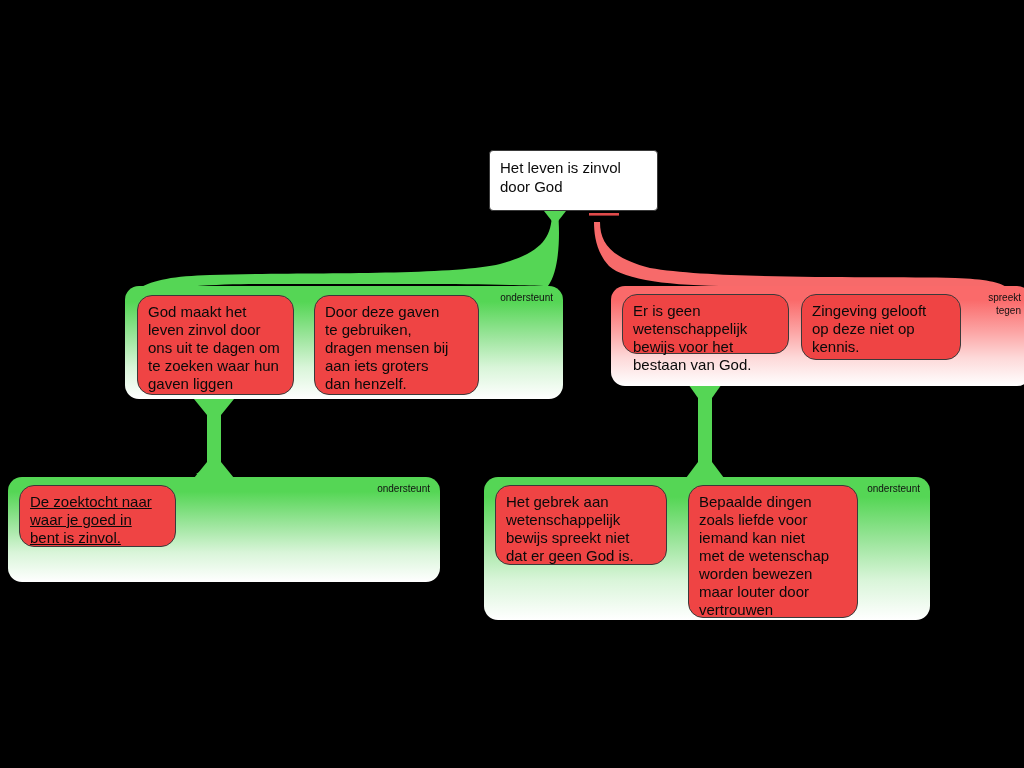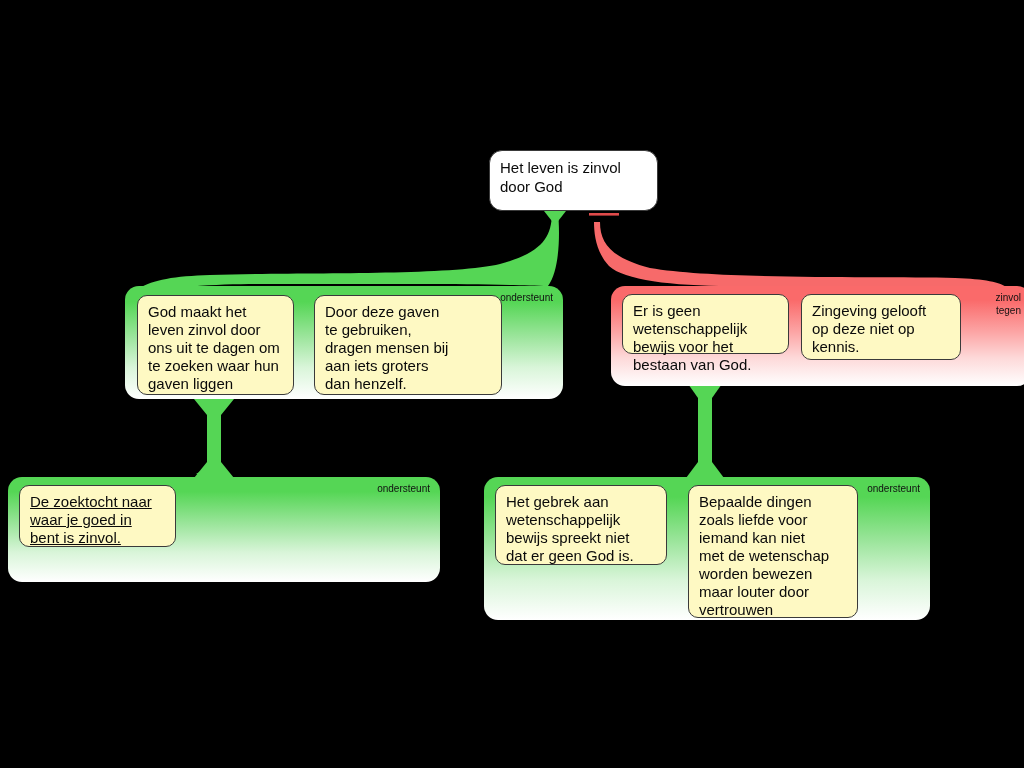--- a/index.html
+++ b/index.html
@@ -53,40 +53,40 @@
     font-size: 10px;
     color: #111111;
     text-align: right;
     line-height: 1.25;
     white-space: pre-line;
   }
 
   
   .card {
     position: absolute;
-    background: #fef9c3;
+    background: #ef4444;
     border: 1.6px solid #3a3a3a;
-    border-radius: 10px;
+    border-radius: 15px;
     box-sizing: border-box;
     padding: 7px 9px 7px 10px;
     font-size: 15px;
     line-height: 1.2;
     color: #0a0a0a;
     white-space: pre-line;
   }
 
   .root-card {
     position: absolute;
     left: 489px;
     top: 150px;
     width: 169px;
     height: 61px;
     background: #ffffff;
     border: 1.6px solid #3a3a3a;
-    border-radius: 13px;
+    border-radius: 4px;
     box-sizing: border-box;
     padding: 8px 10px;
     font-size: 15px;
     line-height: 1.25;
     color: #0a0a0a;
     white-space: pre-line;
   }
 </style>
 </head>
 <body>
@@ -139,28 +139,28 @@
 door God</div>
 
   <div class="group green" style="left:125px; top:286px; width:438px; height:113px;">
     <div class="rel-label">ondersteunt</div>
   </div>
   <div class="card" style="left:137px; top:295px; width:157px; height:100px;">God maakt het
 leven zinvol door
 ons uit te dagen om
 te zoeken waar hun
 gaven liggen</div>
-  <div class="card" style="left:314px; top:295px; width:188px; height:100px;">Door deze gaven
+  <div class="card" style="left:314px; top:295px; width:165px; height:100px;">Door deze gaven
 te gebruiken,
 dragen mensen bij
 aan iets groters
 dan henzelf.</div>
 
   <div class="group red" style="left:611px; top:286px; width:420px; height:100px;">
-    <div class="rel-label">zinvol
+    <div class="rel-label">spreekt
 tegen</div>
   </div>
   <div class="card" style="left:622px; top:294px; width:167px; height:60px;">Er is geen
 wetenschappelijk
 bewijs voor het
 bestaan van God.</div>
   <div class="card" style="left:801px; top:294px; width:160px; height:66px;">Zingeving gelooft
 op deze niet op
 kennis.</div>
 

